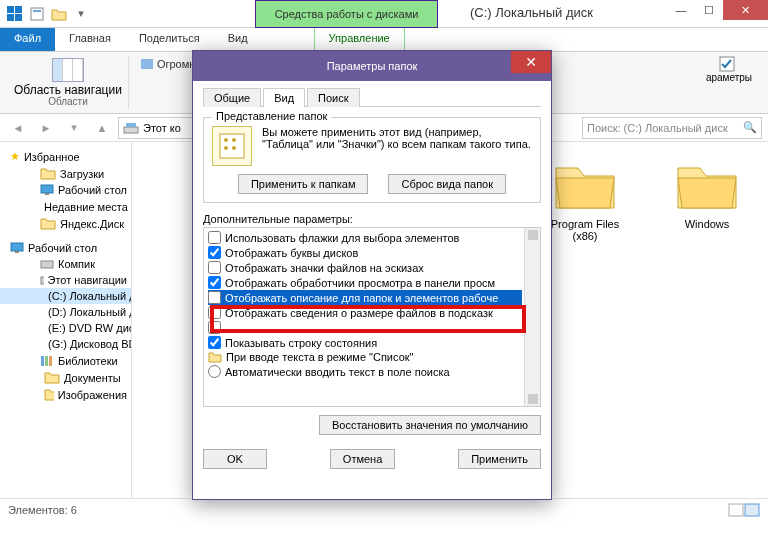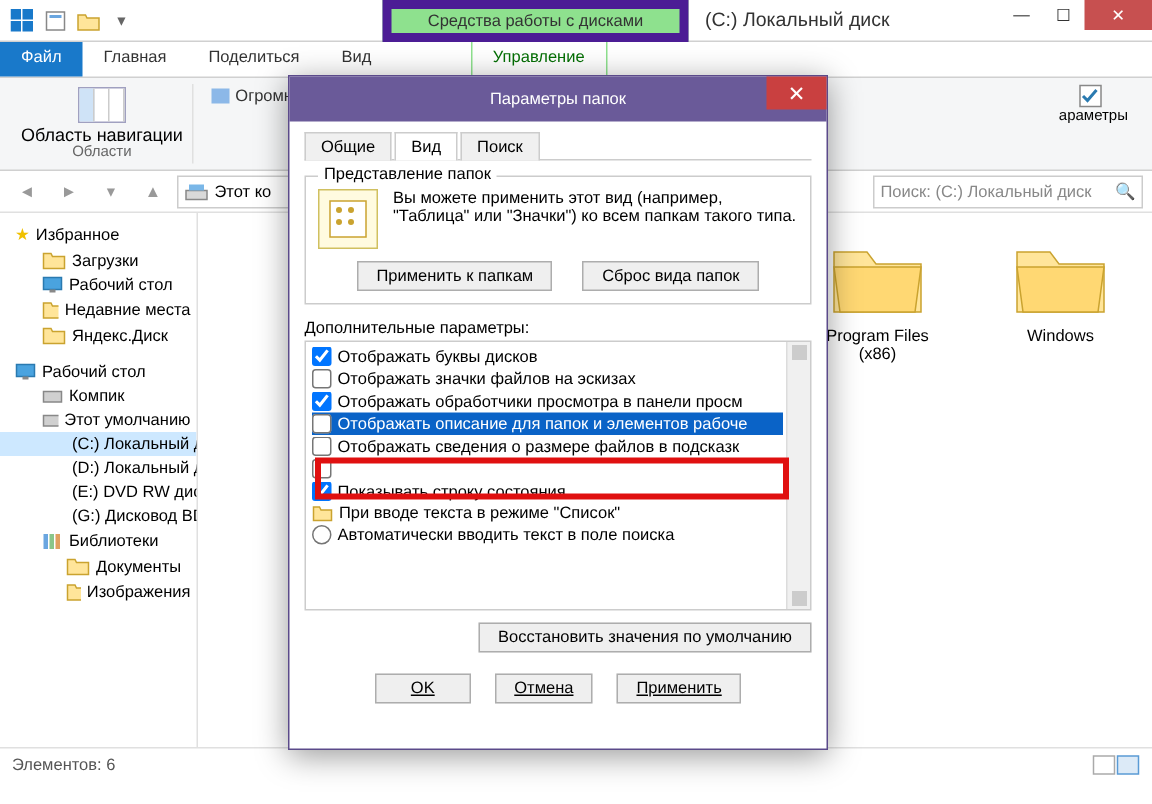--- a/index.html
+++ b/index.html
@@ -1,20 +1,20 @@
 <!DOCTYPE html>
 <html><head>
 <meta charset="utf-8">
 <style>
 *{box-sizing:border-box;margin:0;padding:0;font-family:"Segoe UI",Tahoma,sans-serif;font-size:11px;}
 body{background:#fff;width:768px;height:536px;overflow:hidden;position:relative;}
 .titlebar{height:28px;background:#fff;border-bottom:1px solid #d0d0d0;display:flex;align-items:center;}
 .titlebar .icons{display:flex;gap:4px;padding:0 6px;}
 .tb-icon{width:18px;height:18px;display:flex;align-items:center;justify-content:center;}
-.tools-label{position:absolute;top:0;left:255px;width:204px;height:28px;background:#8ee18e;border:6px solid #4c1d95;display:flex;align-items:center;justify-content:center;color:#333;z-index:1;}
+.tools-label{position:absolute;top:0;left:255px;width:183px;height:28px;background:#8ee18e;border:1px solid #4c1d95;display:flex;align-items:center;justify-content:center;color:#333;z-index:1;}
 .title-text{position:absolute;top:5px;left:470px;font-size:13px;color:#333;}
 .win-controls{position:absolute;top:0;right:0;display:flex;}
 .win-btn{width:28px;height:20px;display:flex;align-items:center;justify-content:center;font-size:11px;color:#333;}
 .win-btn.close{background:#c75050;color:#fff;width:45px;}
 .ribbon-tabs{height:24px;display:flex;border-bottom:1px solid #d0d0d0;position:relative;z-index:2;background:#fff;}
 .rtab{padding:4px 14px;color:#333;cursor:pointer;}
 .rtab.file{background:#1979ca;color:#fff;}
 .rtab.manage{color:#046f04;border:1px solid #8ee18e;border-top:none;margin-left:52px;}
 .ribbon-body{height:62px;background:#f5f6f7;border-bottom:1px solid #d0d0d0;display:flex;padding:4px 8px;gap:6px;}
 .ribbon-group{display:flex;flex-direction:column;align-items:center;justify-content:space-between;padding:2px 6px;border-right:1px solid #e0e0e0;}
@@ -26,21 +26,21 @@
 .small-list div{display:flex;align-items:center;gap:4px;}
 .sq{width:12px;height:10px;background:#8cb8e8;display:inline-block;}
 .addr-bar{height:28px;display:flex;align-items:center;padding:0 6px;gap:4px;border-bottom:1px solid #e0e0e0;}
 .nav-arrow{width:24px;height:24px;border-radius:2px;display:flex;align-items:center;justify-content:center;color:#999;}
 .addr-field{flex:0 0 90px;height:22px;border:1px solid #ccc;display:flex;align-items:center;padding:0 4px;gap:4px;}
 .search-field{width:180px;height:22px;border:1px solid #ccc;display:flex;align-items:center;padding:0 4px;color:#888;margin-left:auto;}
 .main{display:flex;height:356px;}
 .sidebar{width:188px;border-right:1px solid #e0e0e0;overflow:hidden;padding:6px 0;}
 .tree-item{display:flex;align-items:center;gap:4px;padding:2px 4px 2px 18px;cursor:pointer;white-space:nowrap;}
 .tree-item.l1{padding-left:10px;font-weight:400;}
-.tree-item.l2{padding-left:28px;}
+.tree-item.l2{padding-left:40px;}
 .tree-item.l3{padding-left:44px;}
 .tree-item.sel{background:#cde8ff;}
 .star{color:#f0c000;}
 .folder-ico{width:16px;height:13px;display:inline-block;}
 .content{flex:1;padding:16px;display:flex;gap:32px;}
 .folder-big{display:flex;flex-direction:column;align-items:center;width:90px;}
 .status{height:22px;border-top:1px solid #e0e0e0;display:flex;align-items:center;padding:0 8px;color:#555;justify-content:space-between;}
 
 .dialog{position:absolute;top:50px;left:192px;width:360px;height:450px;background:#fff;border:1px solid #5b4a8a;box-shadow:0 4px 20px rgba(0,0,0,0.4);z-index:10;}
 .dlg-title{height:30px;background:#6a5a99;color:#fff;display:flex;align-items:center;justify-content:center;position:relative;}
@@ -60,21 +60,21 @@
 .adv-scroll{position:absolute;right:0;top:0;width:16px;height:100%;background:#f0f0f0;border-left:1px solid #dcdcdc;}
 .adv-scroll::before,.adv-scroll::after{content:"";position:absolute;left:3px;width:10px;height:10px;background:#ccc;}
 .adv-scroll::before{top:2px;}
 .adv-scroll::after{bottom:2px;}
 .adv-list{padding:2px 18px 2px 4px;}
 .adv-item{display:flex;align-items:center;gap:4px;padding:1px 0;white-space:nowrap;overflow:hidden;}
 .adv-item input{width:13px;height:13px;}
 .adv-item.hl{background:#0a63c7;color:#fff;}
 .red-box{position:absolute;border:4px solid #e01010;top:77px;left:6px;width:316px;height:28px;pointer-events:none;}
 .restore-row{display:flex;justify-content:flex-end;margin-top:8px;}
-.dlg-btns{display:flex;justify-content:center;gap:16px;margin-top:14px;text-decoration:underline;}
+.dlg-btns{display:flex;justify-content:space-between;gap:16px;margin-top:14px;}
 svg{display:block;}
 .sep{height:8px;}
 </style>
 </head>
 <body>
 
 <div class="titlebar">
   <div class="icons">
     <span class="tb-icon">
         <svg width="16" height="16">
@@ -213,21 +213,21 @@
     <div class="tree-item l2">
         <svg width="14" height="12">
           <rect x="1" y="3" width="12" height="7" fill="#d0d0d0" stroke="#888"></rect>
         </svg>
         <span>Компик</span>
       </div>
     <div class="tree-item l2">
         <svg width="14" height="12">
           <rect x="1" y="3" width="12" height="7" fill="#d0d0d0" stroke="#888"></rect>
         </svg>
-        <span>Этот умолчанию</span>
+        <span>Этот навигации</span>
       </div>
     <div class="tree-item l3 sel">
         <svg width="16" height="12">
           <rect x="1" y="4" width="14" height="6" fill="#d9d9d9" stroke="#888"></rect>
         </svg>
         <span>(C:) Локальный диск</span>
       </div>
     <div class="tree-item l3">
         <svg width="16" height="12">
           <rect x="1" y="4" width="14" height="6" fill="#d9d9d9" stroke="#888"></rect>
@@ -323,20 +323,24 @@
       </div>
       <div class="fv-btns">
         <div class="btn">Применить к папкам</div>
         <div class="btn">Сброс вида папок</div>
       </div>
     </div>
     <div class="adv-label">Дополнительные параметры:</div>
     <div class="adv-box">
       <div class="adv-list" id="adv-list">
           <div class="adv-item">
+            <input type="checkbox" style="">
+            <span>Использовать флажки для выбора элементов</span>
+          </div>
+          <div class="adv-item">
             <input type="checkbox" checked="" style="">
             <span>Отображать буквы дисков</span>
           </div>
           <div class="adv-item">
             <input type="checkbox" style="">
             <span>Отображать значки файлов на эскизах</span>
           </div>
           <div class="adv-item">
             <input type="checkbox" checked="" style="">
             <span>Отображать обработчики просмотра в панели просм</span>

